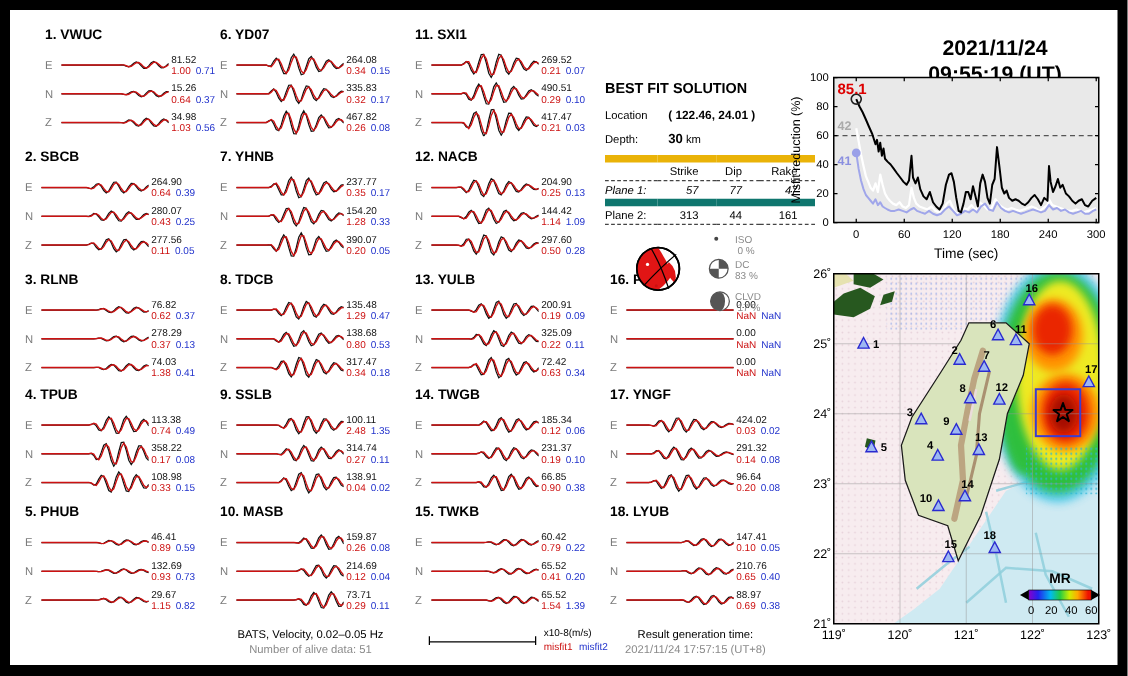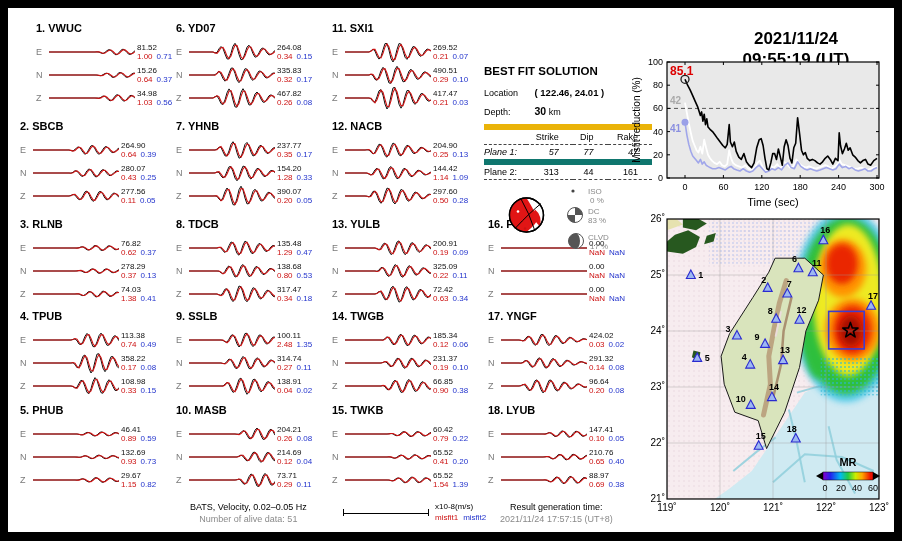--- a/index.html
+++ b/index.html
@@ -373,21 +373,21 @@
       </div>
       <div class="station" style="position: absolute; left: 168px; top: 396px;">
         <div class="shead">10. MASB</div>
         <div class="trow">
           <div class="clab">E</div>
           <svg width="86" height="22" viewBox="0 0 86 22">
             <path d="M0,11 L2,11.0 L4,11.0 L6,11.0 L8,11.0 L10,11.0 L12,11.0 L14,11.0 L16,11.0 L18,11.0 L20,11.0 L22,11.0 L24,11.0 L26,11.0 L28,11.0 L30,11.0 L32,11.0 L34,11.0 L36,11.0 L38,11.0 L40,11.0 L42,11.0 L44,11.0 L46,11.0 L48,11.2 L50,11.2 L52,9.5 L54,7.5 L56,8.6 L58,12.2 L60,15.5 L62,15.7 L64,12.0 L66,7.2 L68,5.0 L70,7.4 L72,12.5 L74,16.4 L76,16.0 L78,12.0 L80,7.6 L82,6.1 L84,8.3 L86,12.1" fill="none" stroke="#111" stroke-width="1"></path>
             <path d="M0,11 L2,11.0 L4,11.0 L6,11.0 L8,11.0 L10,11.0 L12,11.0 L14,11.0 L16,11.0 L18,11.0 L20,11.0 L22,11.0 L24,11.0 L26,11.0 L28,11.0 L30,11.0 L32,11.0 L34,11.0 L36,11.0 L38,11.0 L40,11.0 L42,11.0 L44,11.0 L46,11.0 L48,11.2 L50,11.6 L52,10.5 L54,8.3 L56,8.0 L58,10.3 L60,13.7 L62,15.5 L64,13.8 L66,9.7 L68,6.4 L70,6.5 L72,10.0 L74,14.2 L76,15.8 L78,13.8 L80,9.9 L82,7.2 L84,7.5 L86,10.3" fill="none" stroke="#cc1111" stroke-width="1.1"></path>
           </svg>
           <div class="nums">
-            <div>204.21</div>
+            <div>159.87</div>
             <div><span class="m1">0.26</span><span class="m2">0.08</span></div>
           </div>
         </div>
         <div class="trow">
           <div class="clab">N</div>
           <svg width="86" height="22" viewBox="0 0 86 22">
             <path d="M0,11 L2,11.0 L4,11.0 L6,11.0 L8,11.0 L10,11.0 L12,11.0 L14,11.0 L16,11.0 L18,11.0 L20,11.0 L22,11.0 L24,11.0 L26,11.0 L28,11.0 L30,11.0 L32,11.0 L34,11.0 L36,11.0 L38,11.0 L40,11.0 L42,11.0 L44,11.0 L46,11.0 L48,11.0 L50,10.1 L52,9.1 L54,10.3 L56,13.2 L58,15.0 L60,13.8 L62,10.0 L64,6.5 L66,6.2 L68,9.7 L70,14.3 L72,16.4 L74,14.3 L76,9.9 L78,6.6 L80,6.8 L82,10.0 L84,13.6 L86,14.9" fill="none" stroke="#111" stroke-width="1"></path>
             <path d="M0,11 L2,11.0 L4,11.0 L6,11.0 L8,11.0 L10,11.0 L12,11.0 L14,11.0 L16,11.0 L18,11.0 L20,11.0 L22,11.0 L24,11.0 L26,11.0 L28,11.0 L30,11.0 L32,11.0 L34,11.0 L36,11.0 L38,11.0 L40,11.0 L42,11.0 L44,11.0 L46,11.0 L48,11.0 L50,10.5 L52,9.2 L54,9.3 L56,11.6 L58,14.1 L60,14.4 L62,11.9 L64,8.4 L66,6.5 L68,8.1 L70,12.0 L72,15.1 L74,15.1 L76,12.0 L78,8.4 L80,7.0 L82,8.6 L84,11.7 L86,14.0" fill="none" stroke="#cc1111" stroke-width="1.1"></path>
           </svg>
           <div class="nums">

